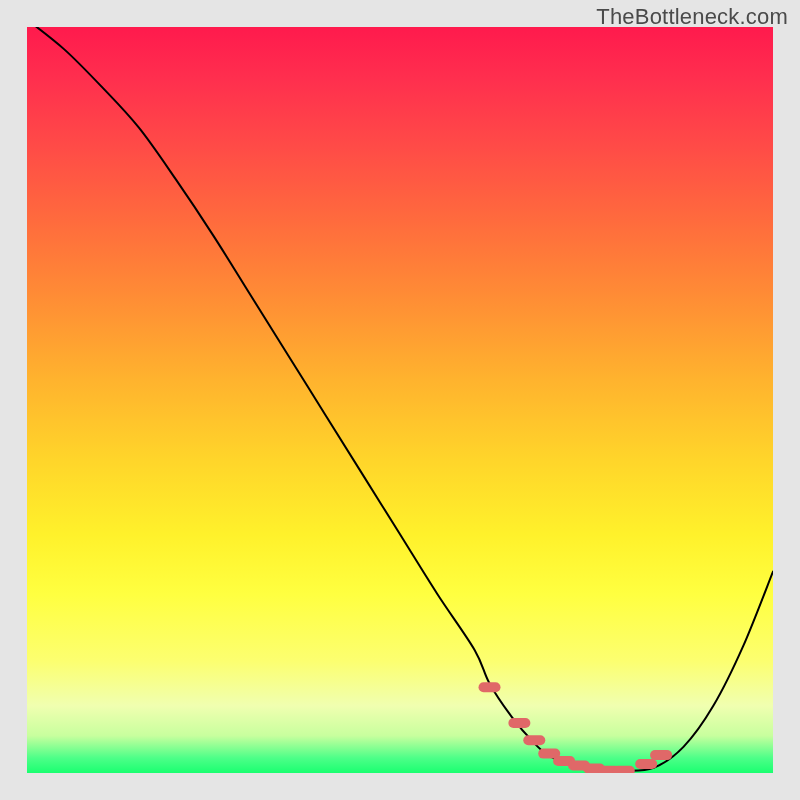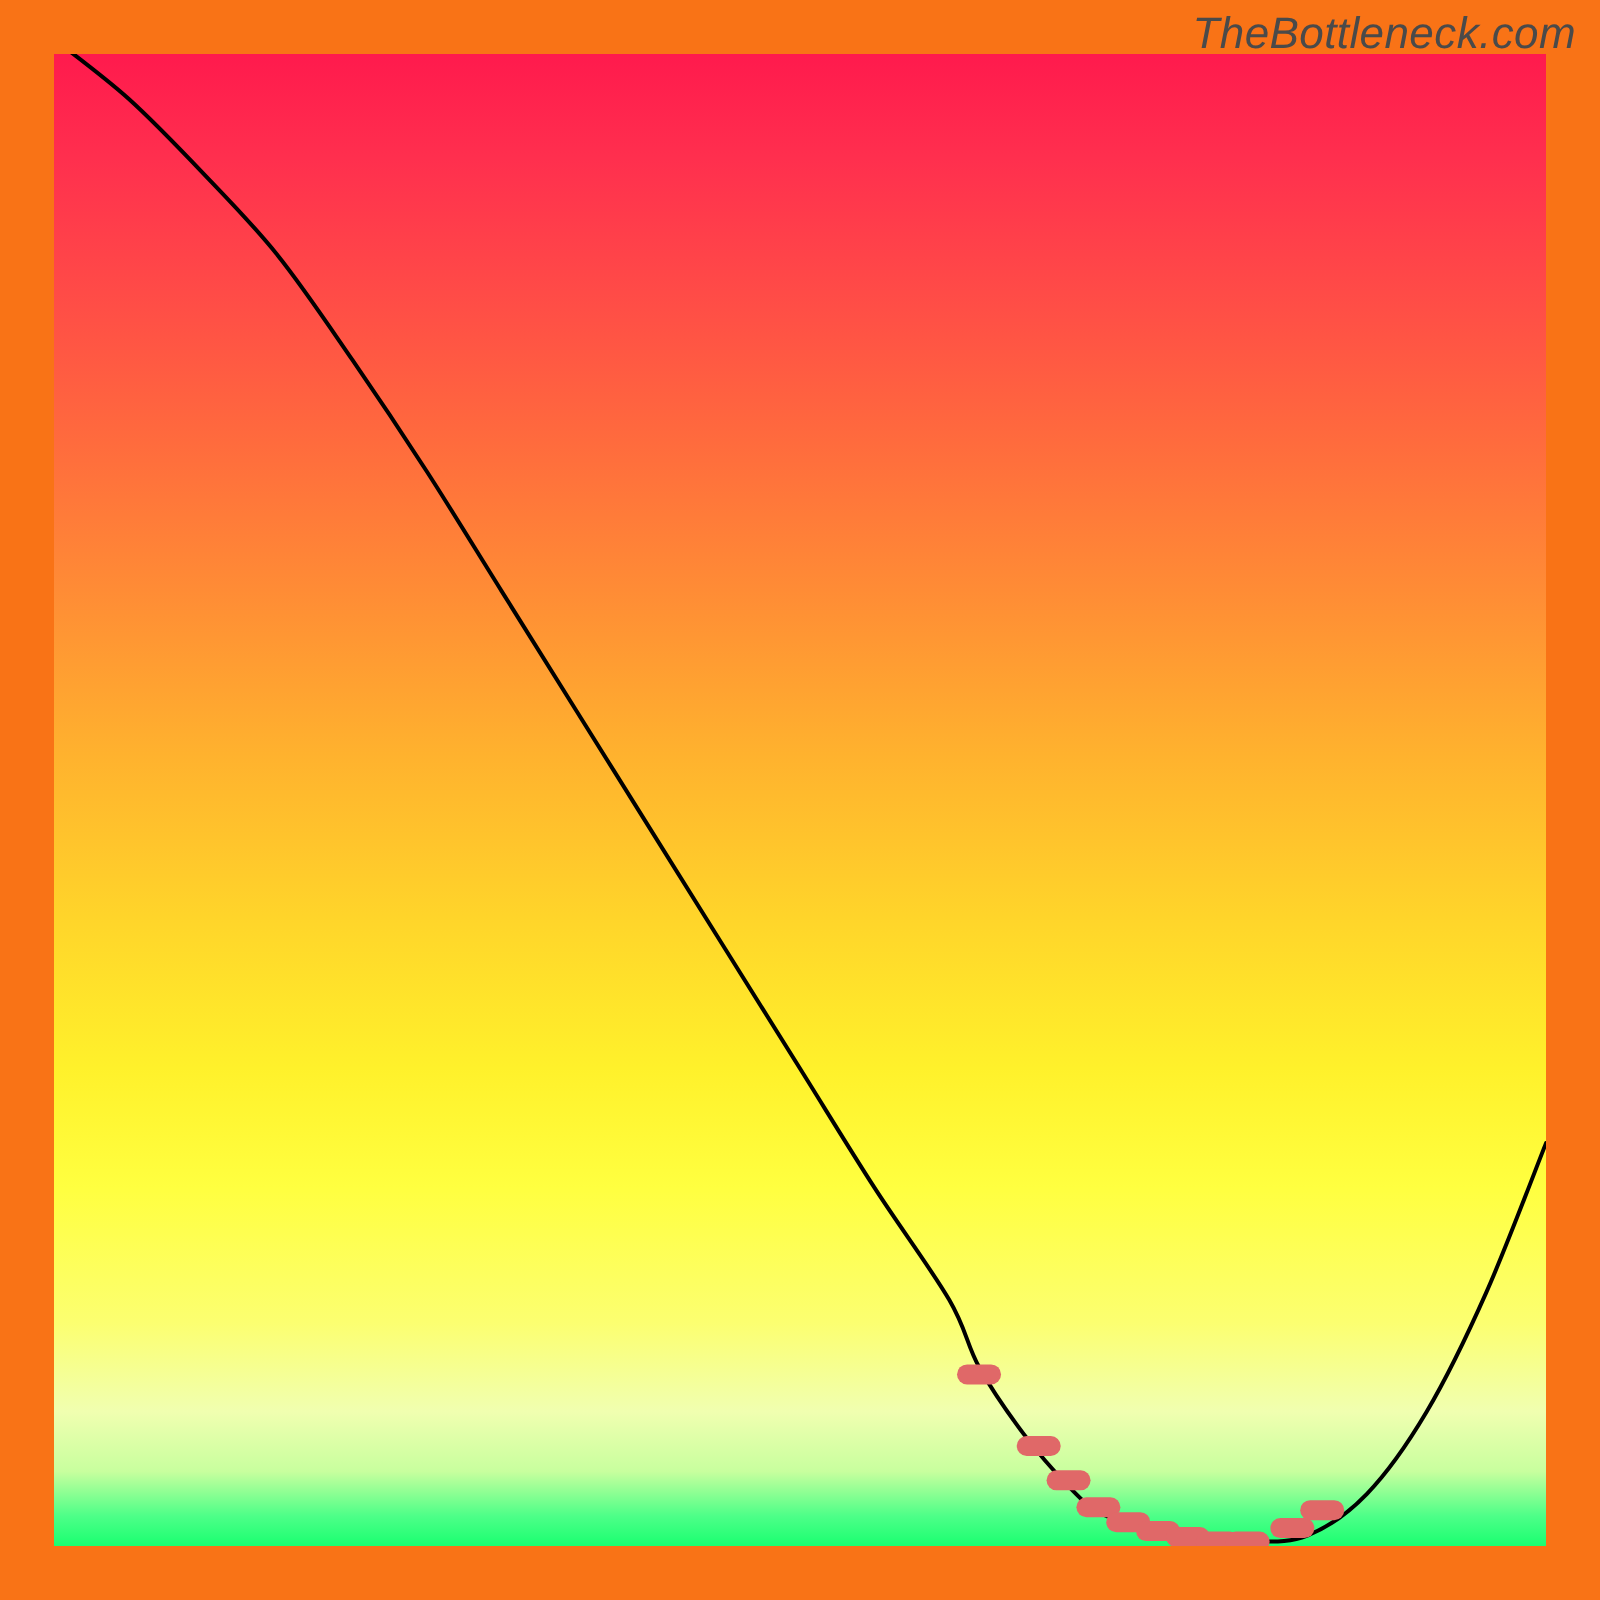--- a/index.html
+++ b/index.html
@@ -8,22 +8,21 @@
     width: 800px;
     height: 800px;
     overflow: hidden;
     background: #000;
     font-family: Arial, Helvetica, sans-serif;
   }
   .outer {
     position: relative;
     width: 800px;
     height: 800px;
-    background: #f97316;
-    font-style: italic;
+    background: #e5e5e5;
   }
   .watermark {
     position: absolute;
     top: 4px;
     right: 12px;
     color: #4a4a4a;
     font-size: 22px;
     font-weight: 500;
     letter-spacing: 0.2px;
     user-select: none;

